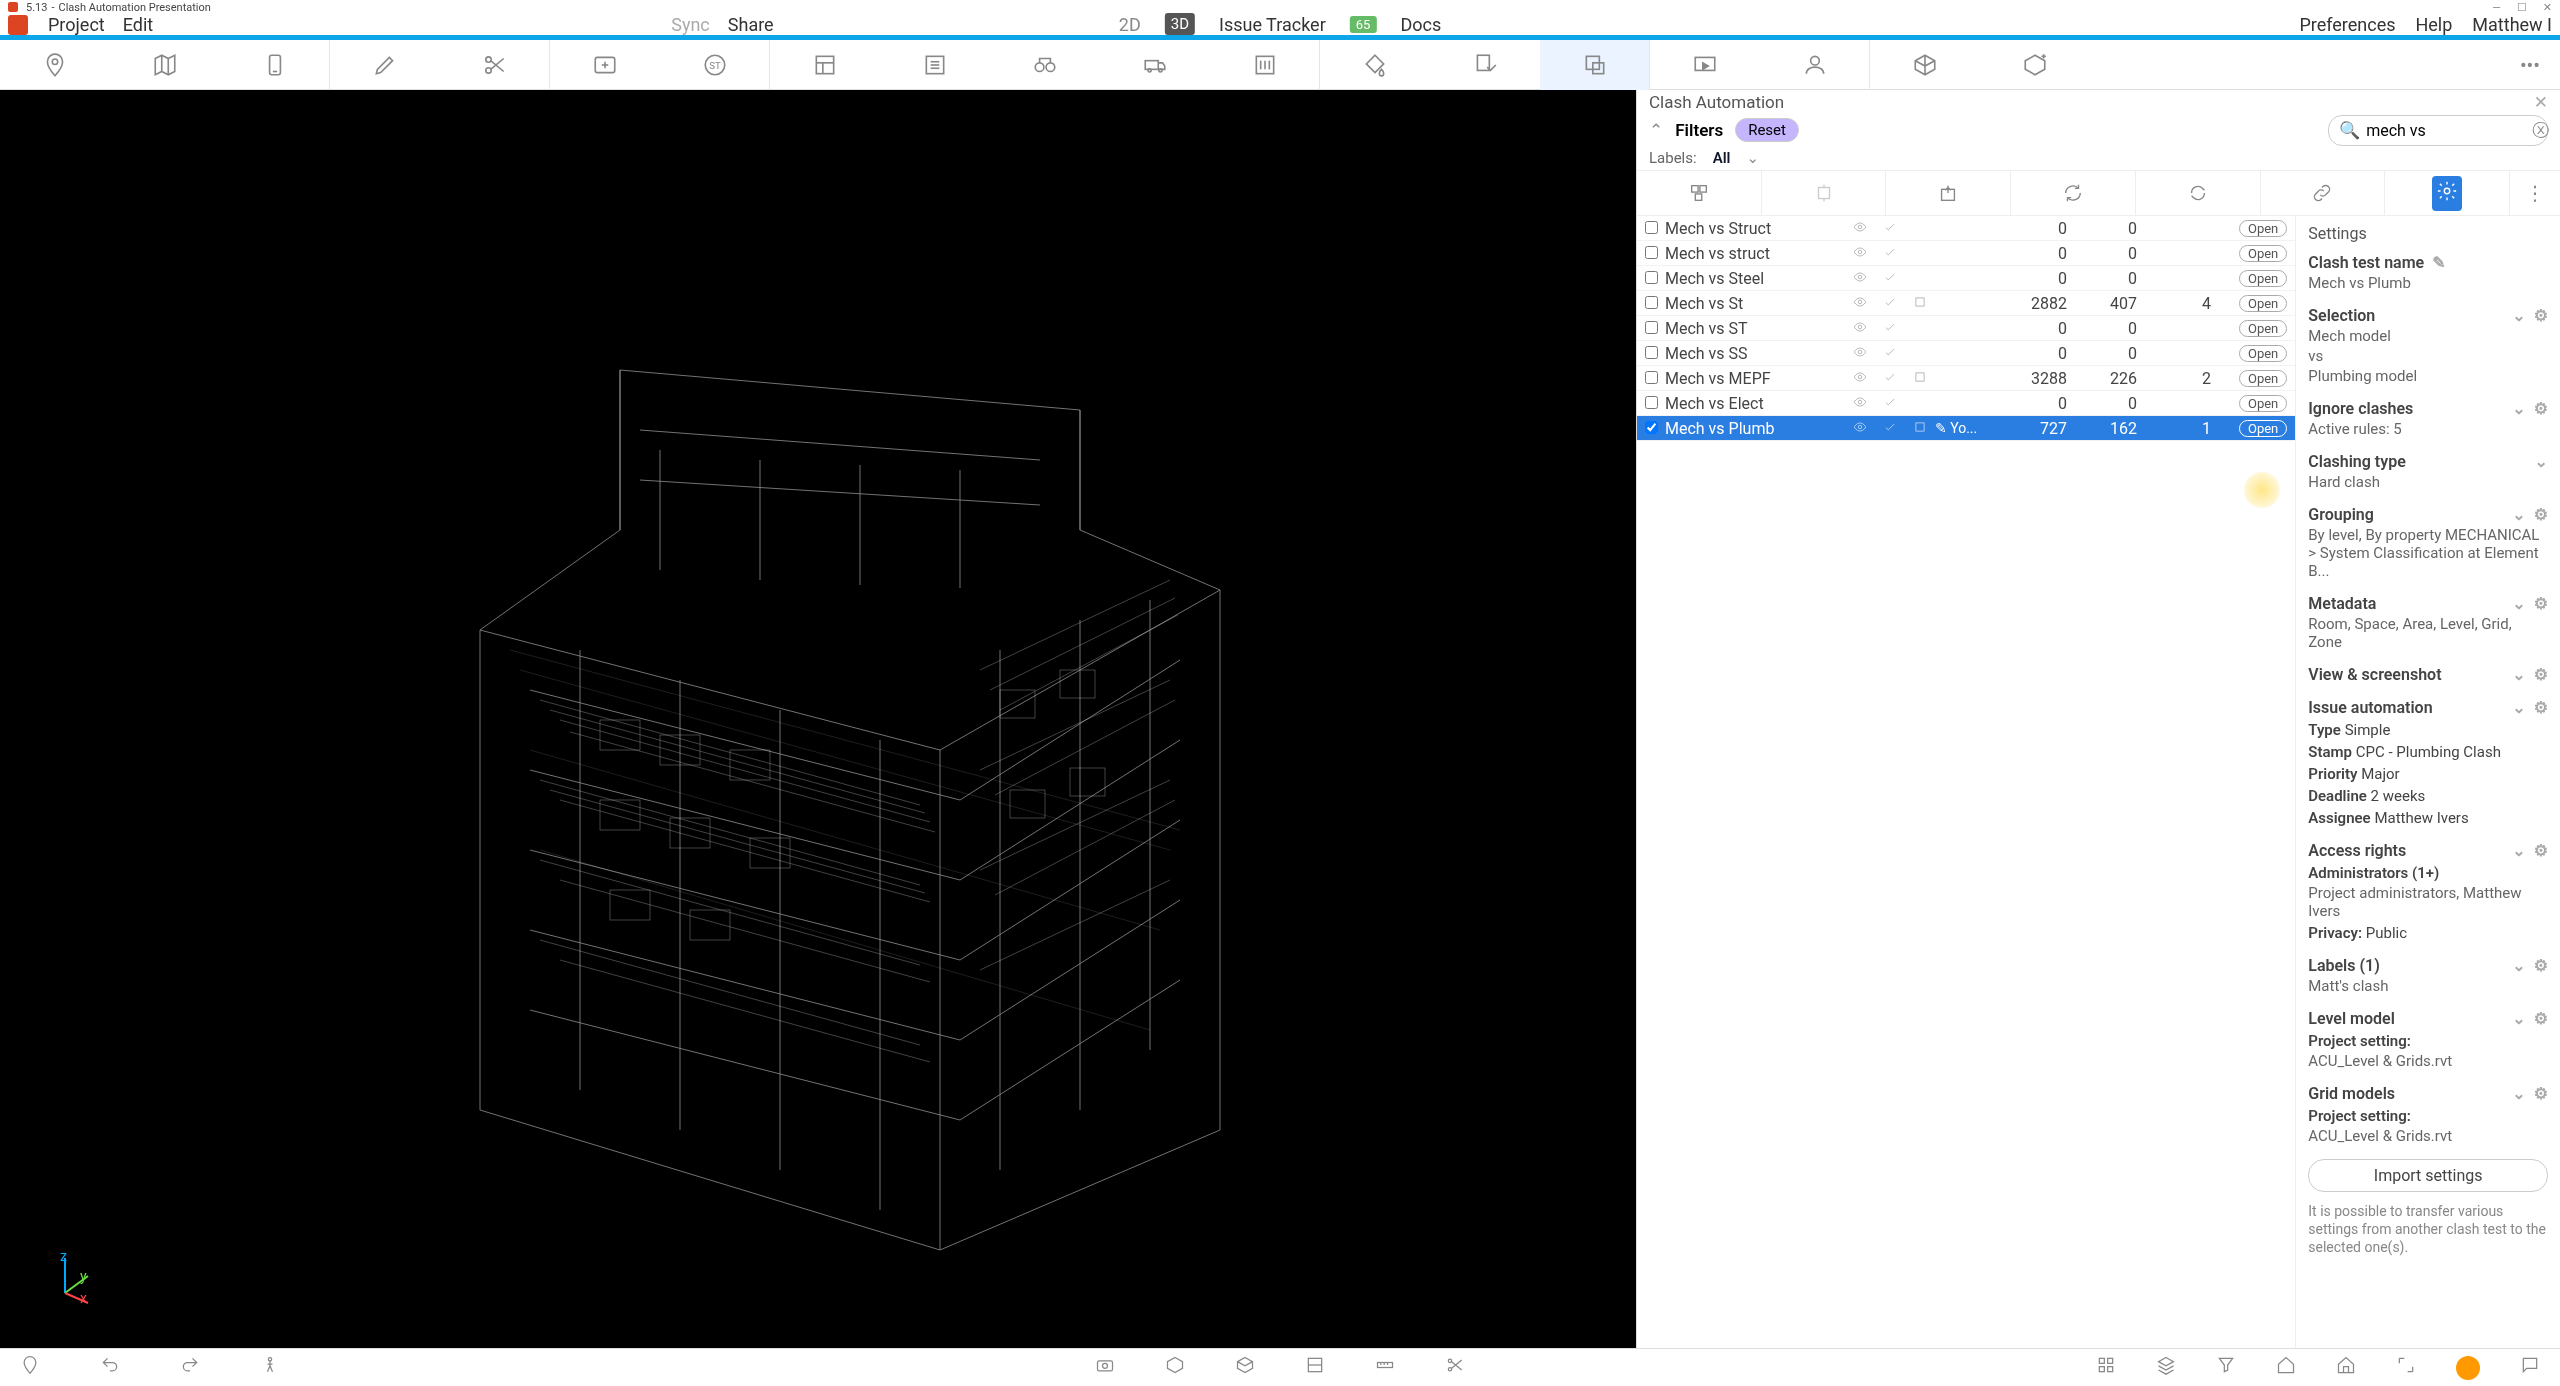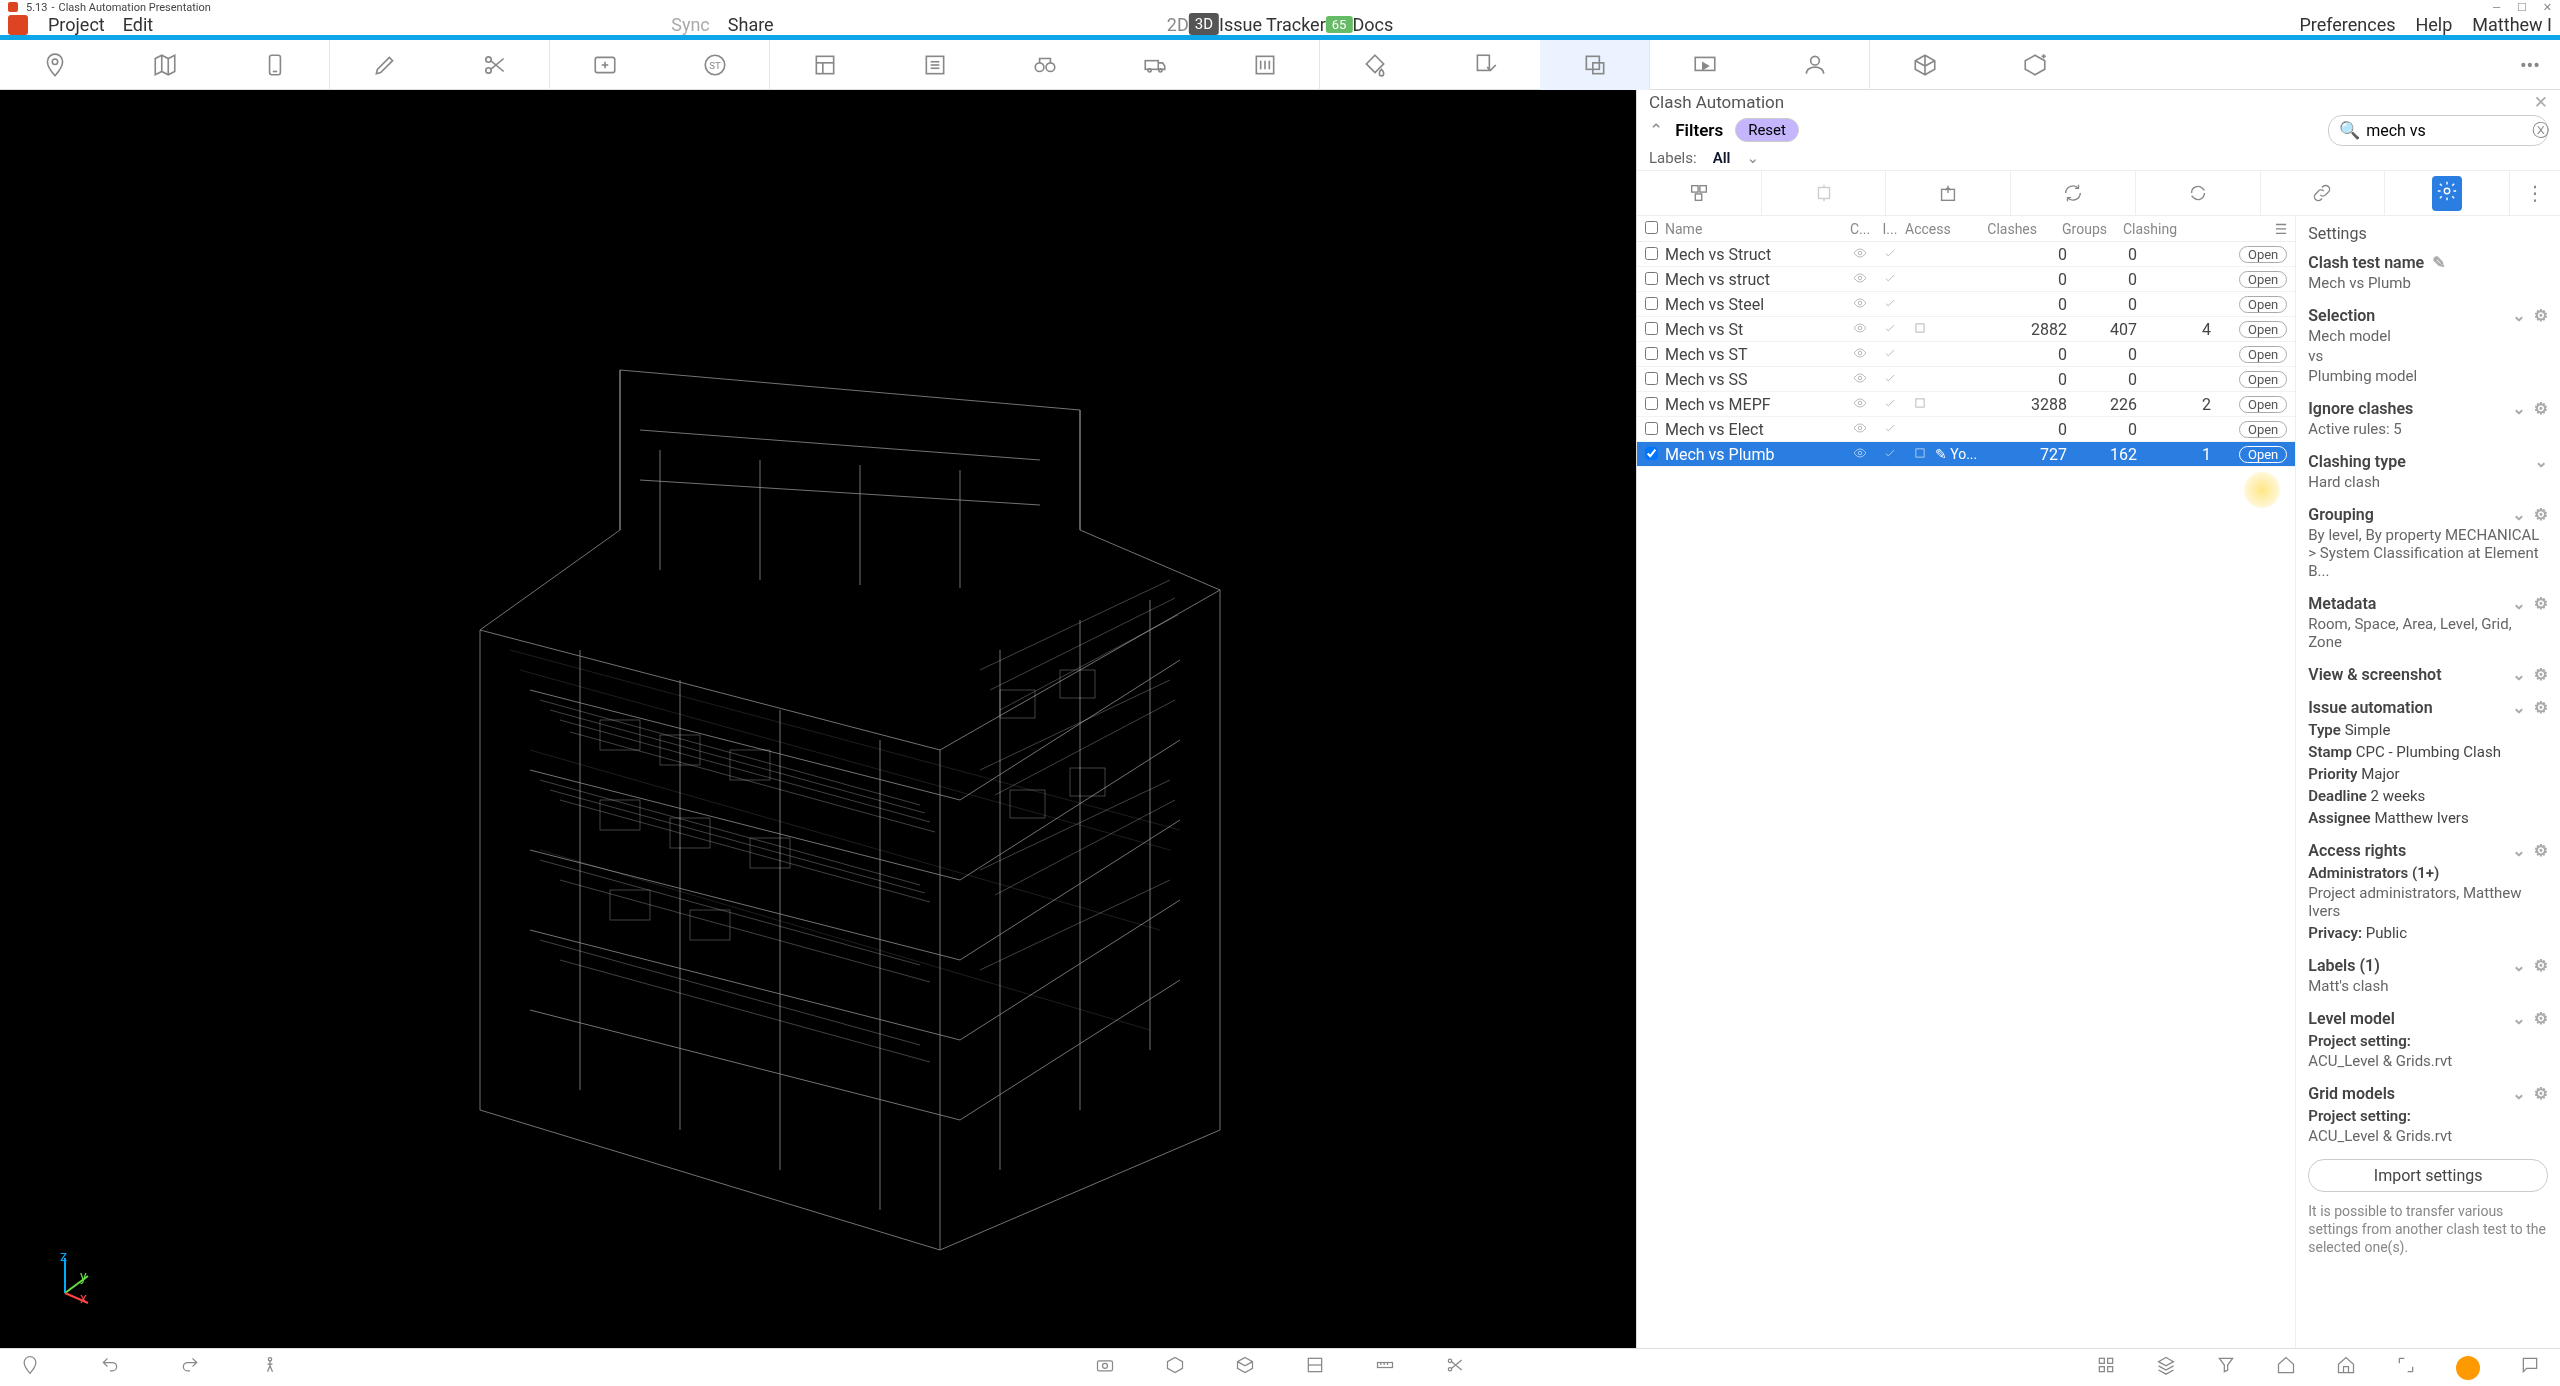--- a/index.html
+++ b/index.html
@@ -4,21 +4,21 @@
 <style>
 *{margin:0;padding:0;box-sizing:border-box;font-family:-apple-system,BlinkMacSystemFont,"Segoe UI",Roboto,sans-serif;}
 body{width:2560px;height:1386px;transform-origin:top left;background:#f0f0f0;font-size:20px;overflow:hidden;position:relative;}
 .titlebar{height:14px;background:#fff;display:flex;align-items:center;padding:0 8px;font-size:11px;color:#444;justify-content:space-between;}
 .titlebar .logo{width:10px;height:10px;background:#d42;border-radius:2px;margin-right:8px;}
 .titlebar .wincontrols{margin-left:auto;display:flex;gap:16px;color:#888;}
 .menubar{height:26px;background:#fff;display:flex;align-items:flex-end;padding:0 8px;font-size:18px;color:#333;border-bottom:5px solid #0ea5e9;}
 .menubar .mlogo{width:20px;height:20px;background:#d42;border-radius:3px;margin-right:20px;}
 .menubar .mitem{margin-right:18px;cursor:pointer;}
 .menubar .sync{color:#aaa;}
-.menubar .center{position:absolute;left:50%;transform:translateX(-50%);display:flex;align-items:center;gap:0;}
+.menubar .center{position:absolute;left:50%;transform:translateX(-50%);display:flex;align-items:center;gap:24px;}
 .menubar .tag2d{color:#888;}
 .menubar .tag3d{background:#555;color:#fff;padding:2px 6px;border-radius:3px;font-size:15px;}
 .menubar .badge{background:#6b6;color:#fff;padding:1px 6px;border-radius:3px;font-size:13px;}
 .menubar .right{margin-left:auto;display:flex;align-items:center;gap:20px;}
 .toolbar{height:50px;background:#fff;display:flex;align-items:center;border-bottom:1px solid #ddd;}
 .toolbar .tbtn{width:110px;height:50px;display:flex;align-items:center;justify-content:center;color:#777;cursor:pointer;}
 .toolbar .tbtn.sep{border-right:1px solid #e5e5e5;}
 .toolbar .tbtn svg{width:26px;height:26px;stroke:#888;fill:none;stroke-width:1.5;}
 .toolbar .tbtn.active{background:#eaf3ff;}
 .toolbar .more{margin-left:auto;width:60px;display:flex;justify-content:center;color:#888;}
@@ -376,31 +376,20 @@
       <div class="ptab active">
           <div class="iconbox"><svg viewBox="0 0 24 24">
               <circle cx="12" cy="12" r="3"></circle>
               <path d="M12 2v3M12 19v3M4.2 4.2l2.1 2.1M17.7 17.7l2.1 2.1M2 12h3M19 12h3M4.2 19.8l2.1-2.1M17.7 6.3l2.1-2.1"></path>
             </svg></div>
         </div>
       <div class="pmore">⋮</div>
     </div>
     <div class="pbody">
       <div class="tablew">
-        <div class="thead">
-          <span class="thcb"><input type="checkbox" style=""></span>
-          <span class="thname">Name</span>
-          <span class="thc">C...</span>
-          <span class="thc">I...</span>
-          <span class="thac">Access</span>
-          <span class="thcl">Clashes</span>
-          <span class="thgr">Groups</span>
-          <span class="thclash">Clashing</span>
-          <span class="thopt">☰</span>
-        </div>
         <div id="table-rows">
             <div class="trow">
     <span class="cb"><input type="checkbox" style=""></span>
     <span class="tname">Mech vs Struct</span>
     <span class="tic"><svg viewBox="0 0 24 24">
                   <path d="M2 12s4-7 10-7 10 7 10 7-4 7-10 7S2 12 2 12z"></path>
                   <circle cx="12" cy="12" r="3"></circle>
                 </svg></span>
     <span class="tic"><svg viewBox="0 0 24 24">
                   <path d="M5 13l4 4L19 7"></path>

